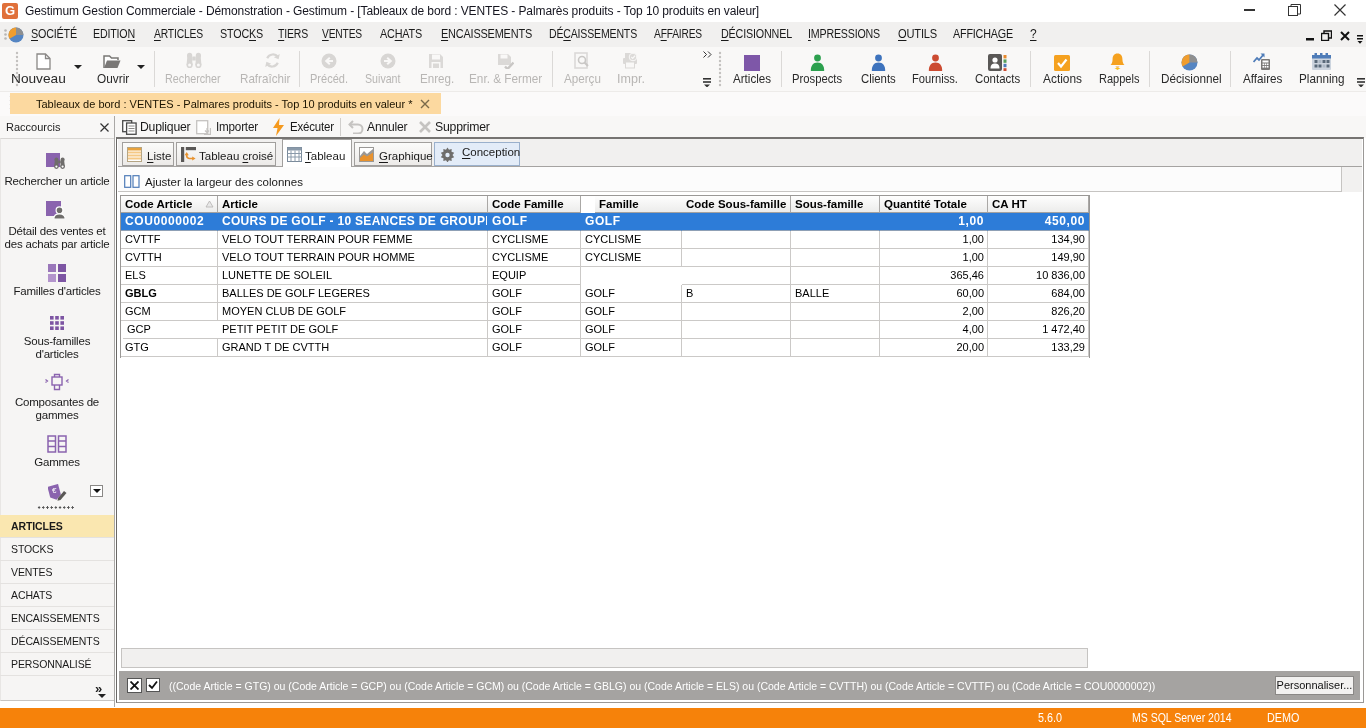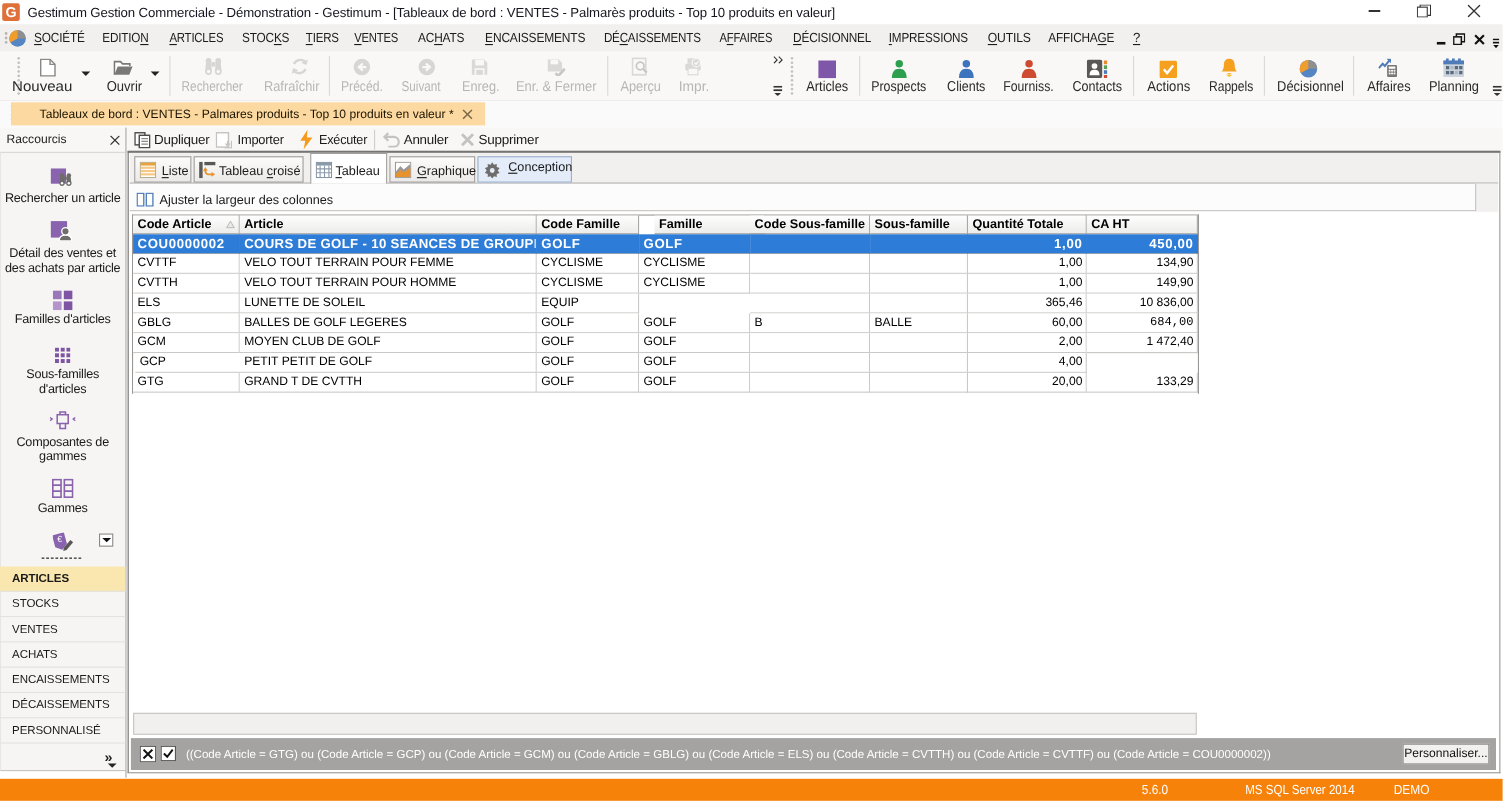--- a/index.html
+++ b/index.html
@@ -454,44 +454,44 @@
     <div class="abs cell num" style="left:880px;top:249px;width:108px;">1,00</div>
     <div class="abs cell num" style="left:988px;top:249px;width:101px;">149,90</div>
     <div class="abs cell" style="left:121px;top:267px;width:97px;">ELS</div>
     <div class="abs cell" style="left:218px;top:267px;width:270px;">LUNETTE DE SOLEIL</div>
     <div class="abs cell" style="left:488px;top:267px;width:93px;">EQUIP</div>
     <div class="abs cell" style="left:581px;top:267px;width:101px;margin-top:18px;">EQUIPEMENT</div>
     <div class="abs cell" style="left:682px;top:267px;width:109px;"></div>
     <div class="abs cell" style="left:791px;top:267px;width:89px;"></div>
     <div class="abs cell num" style="left:880px;top:267px;width:108px;">365,46</div>
     <div class="abs cell num" style="left:988px;top:267px;width:101px;">10 836,00</div>
-    <div class="abs cell" style="left:121px;top:285px;width:97px;">GBLG</div>
+    <div class="abs cell" style="left:121px;top:285px;width:97px;font-weight:bold;">GBLG</div>
     <div class="abs cell" style="left:218px;top:285px;width:270px;">BALLES DE GOLF LEGERES</div>
     <div class="abs cell" style="left:488px;top:285px;width:93px;">GOLF</div>
     <div class="abs cell" style="left:581px;top:285px;width:101px;">GOLF</div>
     <div class="abs cell" style="left:682px;top:285px;width:109px;">B</div>
     <div class="abs cell" style="left:791px;top:285px;width:89px;">BALLE</div>
     <div class="abs cell num" style="left:880px;top:285px;width:108px;">60,00</div>
-    <div class="abs cell num" style="left:988px;top:285px;width:101px;font-family:Liberation Mono, monospace;">684,00</div>
+    <div class="abs cell num" style="left:988px;top:285px;width:101px;">684,00</div>
     <div class="abs cell" style="left:121px;top:303px;width:97px;">GCM</div>
     <div class="abs cell" style="left:218px;top:303px;width:270px;">MOYEN CLUB DE GOLF</div>
     <div class="abs cell" style="left:488px;top:303px;width:93px;">GOLF</div>
     <div class="abs cell" style="left:581px;top:303px;width:101px;">GOLF</div>
     <div class="abs cell" style="left:682px;top:303px;width:109px;"></div>
     <div class="abs cell" style="left:791px;top:303px;width:89px;"></div>
     <div class="abs cell num" style="left:880px;top:303px;width:108px;">2,00</div>
     <div class="abs cell num" style="left:988px;top:303px;width:101px;">826,20</div>
     <div class="abs cell" style="left:123px;top:321px;width:97px;">GCP</div>
     <div class="abs cell" style="left:218px;top:321px;width:270px;">PETIT PETIT DE GOLF</div>
     <div class="abs cell" style="left:488px;top:321px;width:93px;">GOLF</div>
     <div class="abs cell" style="left:581px;top:321px;width:101px;">GOLF</div>
     <div class="abs cell" style="left:682px;top:321px;width:109px;"></div>
     <div class="abs cell" style="left:791px;top:321px;width:89px;"></div>
     <div class="abs cell num" style="left:880px;top:321px;width:108px;">4,00</div>
-    <div class="abs cell num" style="left:988px;top:303px;width:101px;">1 472,40</div>
+    <div class="abs cell num" style="left:988px;top:321px;width:101px;">1 472,40</div>
     <div class="abs cell" style="left:121px;top:339px;width:97px;">GTG</div>
     <div class="abs cell" style="left:218px;top:339px;width:270px;">GRAND T DE CVTTH</div>
     <div class="abs cell" style="left:488px;top:339px;width:93px;">GOLF</div>
     <div class="abs cell" style="left:581px;top:339px;width:101px;">GOLF</div>
     <div class="abs cell" style="left:682px;top:339px;width:109px;"></div>
     <div class="abs cell" style="left:791px;top:339px;width:89px;"></div>
     <div class="abs cell num" style="left:880px;top:339px;width:108px;">20,00</div>
     <div class="abs cell num" style="left:988px;top:339px;width:101px;">133,29</div>
   </div>
 

